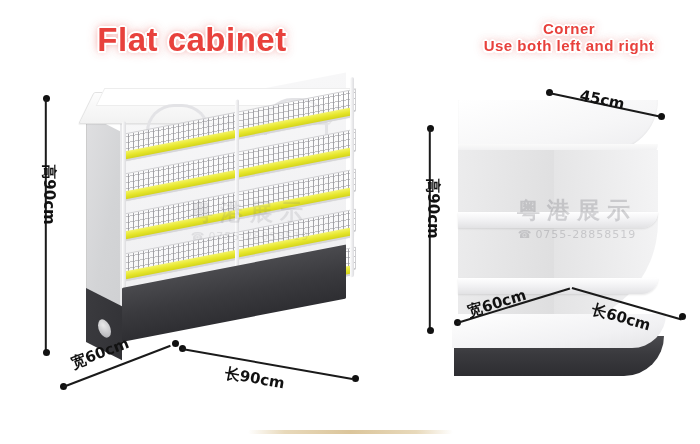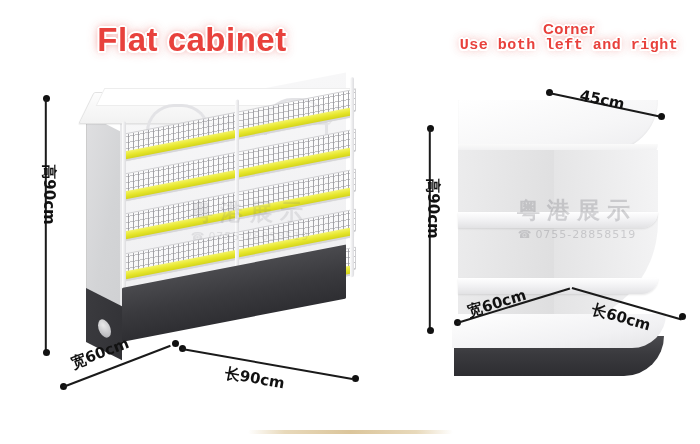--- a/index.html
+++ b/index.html
@@ -43,21 +43,21 @@
     width: 280px;
     font-size: 33px;
   }
   #title-right {
     left: 438px;
     top: 21px;
     width: 262px;
     font-size: 15px;
   }
   #title-right .line1 { display: block; }
-  #title-right .line2 { display: block; font-family: Liberation Mono, monospace; }
+  #title-right .line2 { display: block; }
 
   
   .dimline {
     position: absolute;
     background: #1a1a1a;
     transform-origin: 0 50%;
   }
   .dimdot {
     position: absolute;
     width: 7px;

